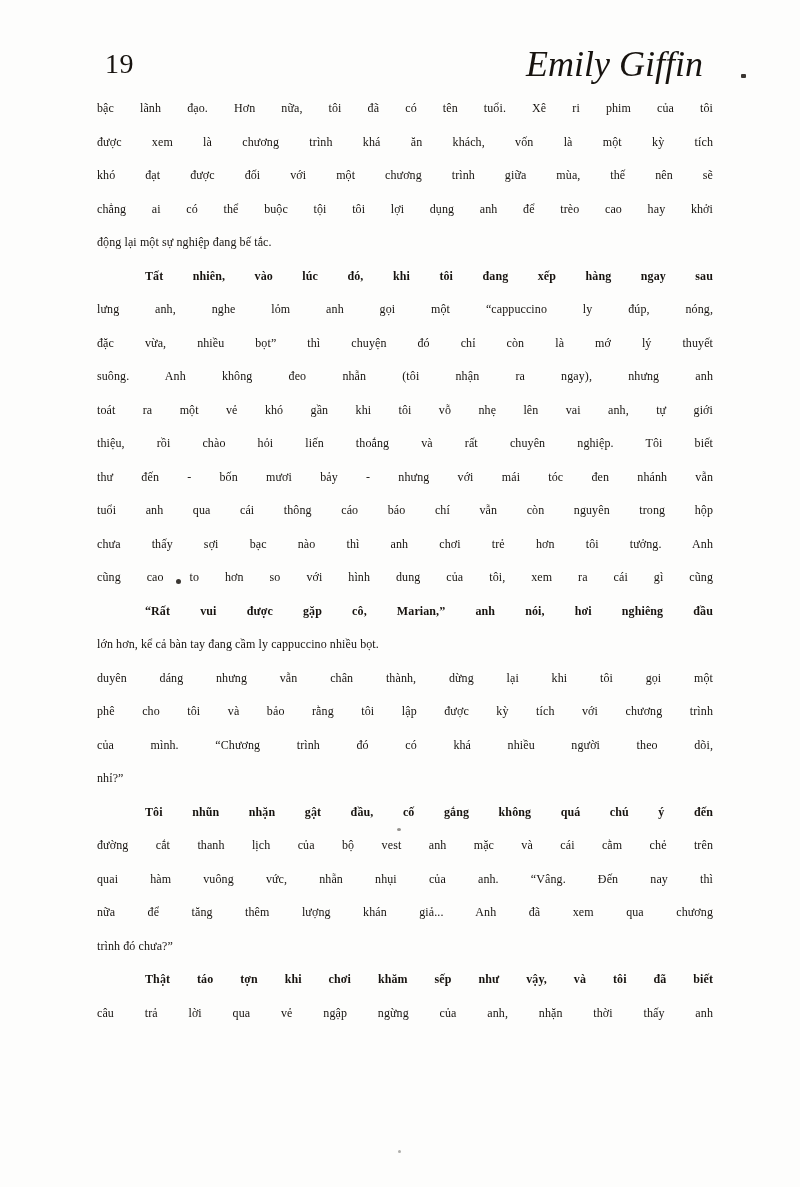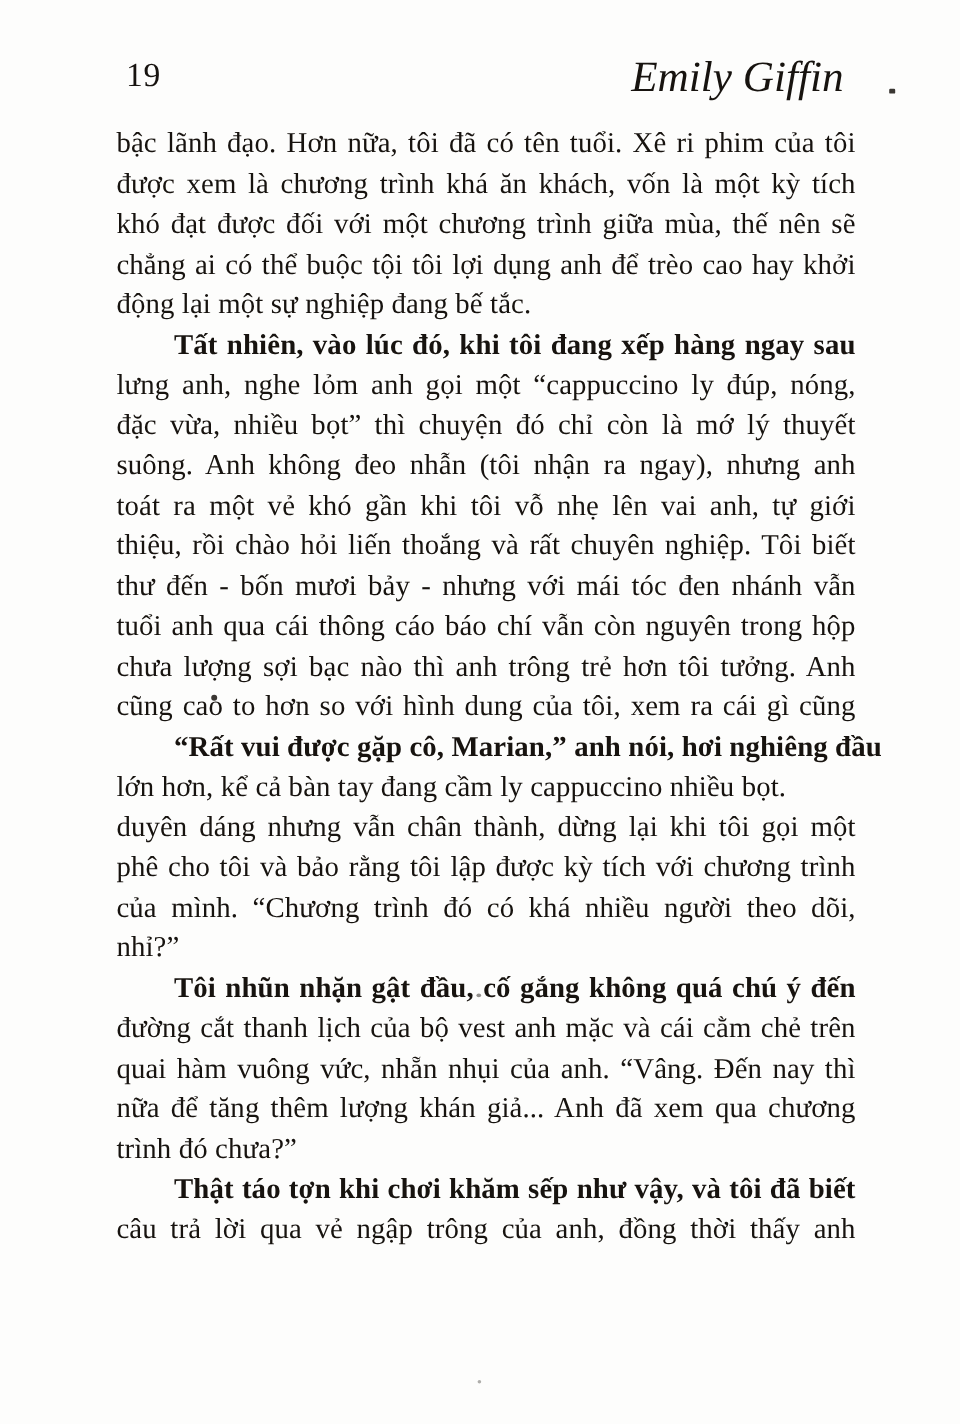--- a/index.html
+++ b/index.html
@@ -37,24 +37,24 @@
   .author {
     position: absolute;
     right: 0;
     top: 0;
     font-size: 36px;
     line-height: 28px;
     font-style: italic;
   }
   .body-text {
     position: absolute;
-    top: 104px;
+    top: 92px;
     left: 97px;
     width: 616px;
-    font-size: 24px;
+    font-size: 12px;
     line-height: 33.5px;
     letter-spacing: 0.1px;
   }
   .line {
     text-align: justify;
     text-align-last: justify;
     text-justify: inter-word;
     white-space: nowrap;
   }
   .line.end {
@@ -91,35 +91,35 @@
       <div class="line">chẳng ai có thể buộc tội tôi lợi dụng anh để trèo cao hay khởi</div>
       <div class="line end">động lại một sự nghiệp đang bế tắc.</div>
       <div class="line indent">Tất nhiên, vào lúc đó, khi tôi đang xếp hàng ngay sau</div>
       <div class="line">lưng anh, nghe lỏm anh gọi một “cappuccino ly đúp, nóng,</div>
       <div class="line">đặc vừa, nhiều bọt” thì chuyện đó chỉ còn là mớ lý thuyết</div>
       <div class="line">suông. Anh không đeo nhẫn (tôi nhận ra ngay), nhưng anh</div>
       <div class="line">toát ra một vẻ khó gần khi tôi vỗ nhẹ lên vai anh, tự giới</div>
       <div class="line">thiệu, rồi chào hỏi liến thoắng và rất chuyên nghiệp. Tôi biết</div>
       <div class="line">thư đến - bốn mươi bảy - nhưng với mái tóc đen nhánh vẫn</div>
       <div class="line">tuổi anh qua cái thông cáo báo chí vẫn còn nguyên trong hộp</div>
-      <div class="line">chưa lượng sợi bạc nào thì anh trông trẻ hơn tôi tưởng. Anh</div>
+      <div class="line">chưa thấy sợi bạc nào thì anh chơi trẻ hơn tôi tưởng. Anh</div>
       <div class="line">cũng cao to hơn so với hình dung của tôi, xem ra cái gì cũng</div>
       <div class="line indent">“Rất vui được gặp cô, Marian,” anh nói, hơi nghiêng đầu</div>
       <div class="line end">lớn hơn, kể cả bàn tay đang cầm ly cappuccino nhiều bọt.</div>
       <div class="line">duyên dáng nhưng vẫn chân thành, dừng lại khi tôi gọi một</div>
       <div class="line">phê cho tôi và bảo rằng tôi lập được kỳ tích với chương trình</div>
       <div class="line">của mình. “Chương trình đó có khá nhiều người theo dõi,</div>
       <div class="line end">nhỉ?”</div>
       <div class="line indent">Tôi nhũn nhặn gật đầu, cố gắng không quá chú ý đến</div>
       <div class="line">đường cắt thanh lịch của bộ vest anh mặc và cái cằm chẻ trên</div>
       <div class="line">quai hàm vuông vức, nhẵn nhụi của anh. “Vâng. Đến nay thì</div>
       <div class="line">nữa để tăng thêm lượng khán giả... Anh đã xem qua chương</div>
       <div class="line end">trình đó chưa?”</div>
       <div class="line indent">Thật táo tợn khi chơi khăm sếp như vậy, và tôi đã biết</div>
-      <div class="line">câu trả lời qua vẻ ngập trông của anh, đồng thời thấy anh</div>
+      <div class="line">câu trả lời qua vẻ ngập ngừng của anh, nhặn thời thấy anh</div>
     </div>
 
   <div class="speck s1"></div>
   <div class="speck s2"></div>
   <div class="speck s3"></div>
   <div class="speck s4"></div>
 
 </div>
 
 </body></html>

